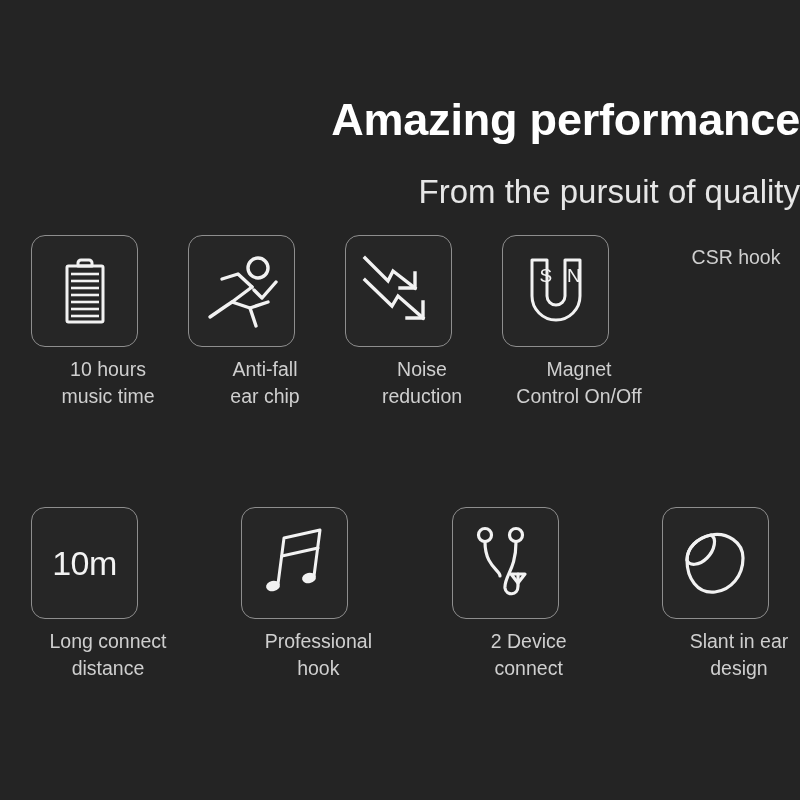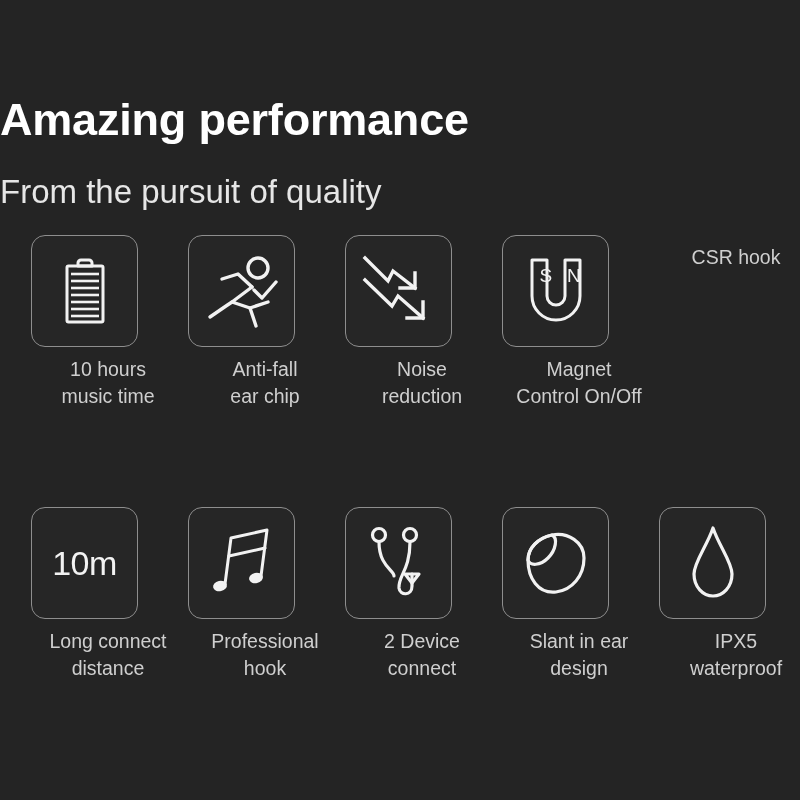--- a/index.html
+++ b/index.html
@@ -23,21 +23,21 @@
     height: 800px;
     background: #242424;
   }
 
   
   .header {
     position: absolute;
     left: 0;
     top: 92px;
     width: 800px;
-    text-align: left;
+    text-align: right;
   }
   .title {
     font-size: 45px;
     font-weight: bold;
     color: #ffffff;
     letter-spacing: -0.2px;
     line-height: 56px;
     white-space: nowrap;
   }
   .subtitle {
@@ -54,21 +54,21 @@
     position: absolute;
     left: 31px;
     top: 235px;
     width: 738px;
   }
   .row {
     display: flex;
     justify-content: flex-start;
     align-items: flex-start;
   }
-  .row-2 { margin-top: 97px; }
+  .row-2 { margin-top: 97px; justify-content: space-between; }
 
   .cell {
     width: 107px;
     margin-right: 50px;
     display: flex;
     flex-direction: column;
     align-items: center;
   }
   .cell:last-child { margin-right: 0; }
 
@@ -228,26 +228,16 @@
             <path d="M6 30 C6 18 16 8 30 5 C46 2 62 12 62 28
                      C62 46 50 60 34 62 C16 64 6 48 6 30 Z"></path>
             <path d="M6 30 C6 18 16 8 30 5 C36 8 34 20 26 28
                      C18 36 8 36 6 30 Z"></path>
           </svg>
         </div>
         <div class="caption">Slant in ear
 design</div>
       </div>
 
-      <div class="cell">
-        <div class="icon-box">
-          <svg width="46" height="74" viewBox="0 0 46 74" fill="none" stroke="#f2f2f2" stroke-width="3.2" stroke-linejoin="round">
-            <path d="M23 2 C29 20 42 36 42 48 C42 61 33 70 23 70
-                     C13 70 4 61 4 48 C4 36 17 20 23 2 Z"></path>
-          </svg>
-        </div>
-        <div class="caption">IPX5
-waterproof</div>
-      </div>
 
     </div>
   </div>
 </div>
 
 </body></html>

